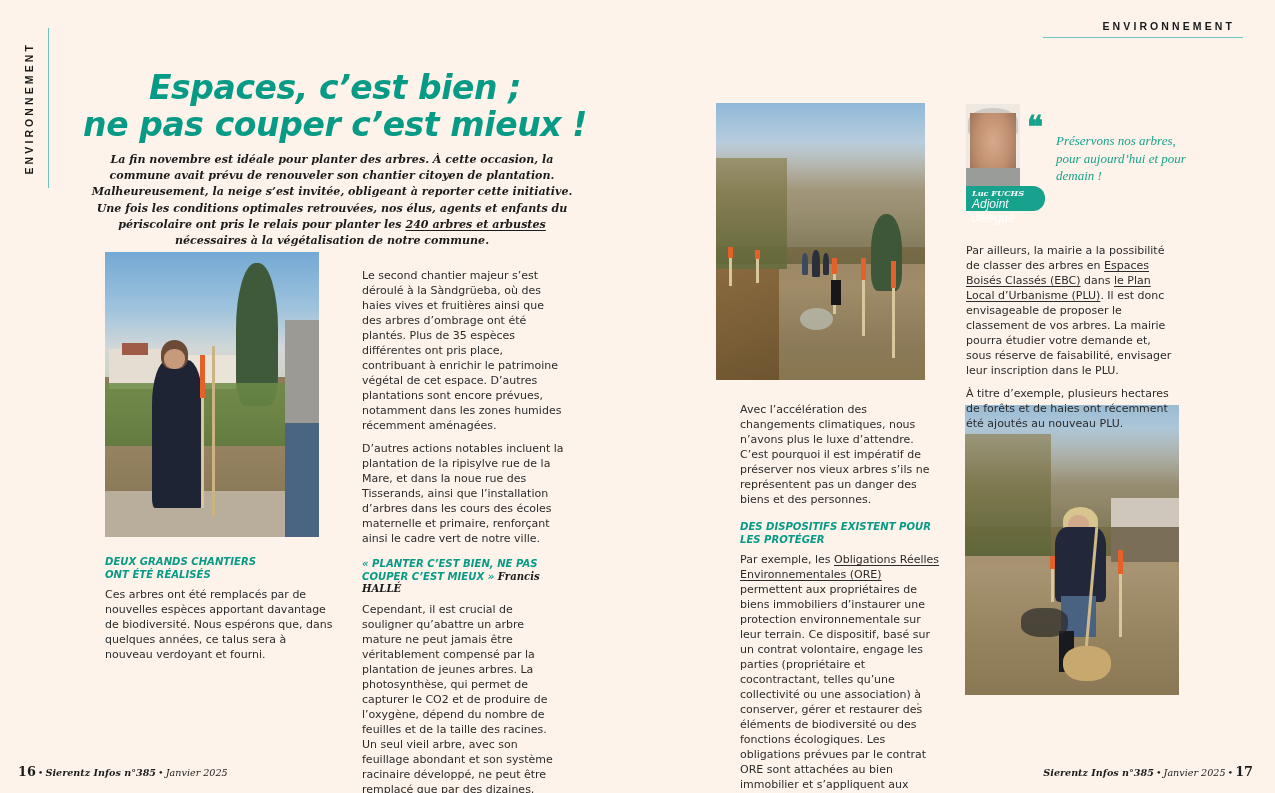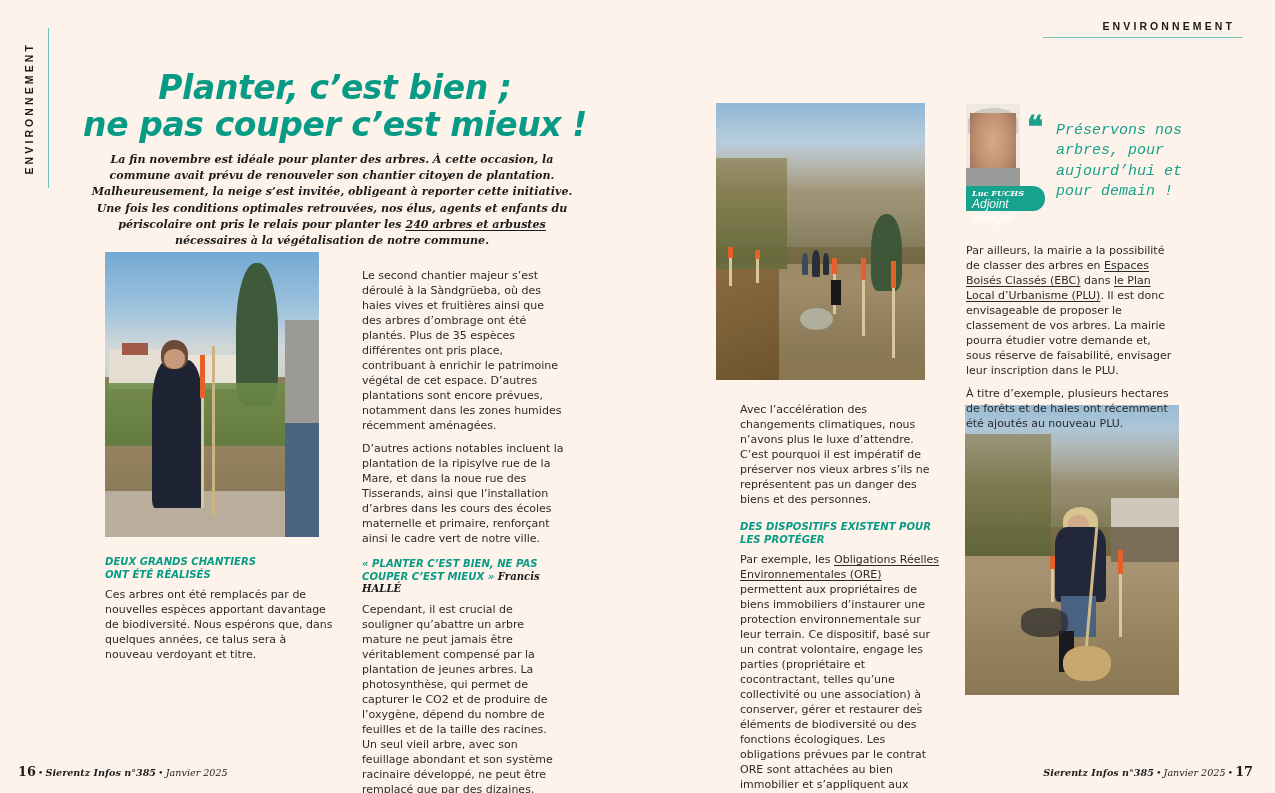--- a/index.html
+++ b/index.html
@@ -142,25 +142,25 @@
     font-style: italic; font-size: 12px; opacity: .95;
   }
 
   
   .quote-mark {
     position: absolute; left: 1027px; top: 112px;
     color: #17a28d; font-size: 30px; line-height: 1;
     font-family: "DejaVu Serif", serif; font-weight: 700;
   }
   .quote-text {
-    position: absolute; left: 1056px; top: 121px; width: 132px;
+    position: absolute; left: 1056px; top: 132px; width: 132px;
     color: #17a28d;
-    font-family: Liberation Mono, monospace;
-    font-style: italic;
-    font-size: 15px;
+    font-family: Liberation Serif, serif;
+    font-style: italic;
+    font-size: 13px;
     line-height: 1.36;
   }
 
   
   .col { position: absolute; }
   .col p {
     font-family: "DejaVu Sans", sans-serif;
     font-size: 11px;
     line-height: 1.365;
     color: #2b2b2b;
@@ -218,21 +218,21 @@
     <div class="vtab-rule"></div>
     <div class="vtab-label">ENVIRONNEMENT</div>
   </div>
 
   <div class="toptab">
     <div class="toptab-label">ENVIRONNEMENT</div>
     <div class="toptab-rule"></div>
   </div>
 
   <div class="headline">
-    <span class="l1">Planter, c’est bien ;</span>
+    <span class="l1">Espaces, c’est bien ;</span>
     <span class="l2">ne pas couper c’est mieux !</span>
   </div>
 
   <div class="chapeau">
     <span>La fin novembre est idéale pour planter des arbres. À cette occasion, la commune avait prévu de renouveler son chantier citoyen de plantation. Malheureusement, la neige s’est invitée, obligeant à reporter cette initiative. Une fois les conditions optimales retrouvées, nos élus, agents et enfants du périscolaire ont pris le relais pour planter les </span><u>240 arbres et arbustes</u><span> nécessaires à la végétalisation de notre commune.</span>
   </div>
 
   <div class="photo" id="photo-children">
     <div class="ph-sky" style="height:44%;background:linear-gradient(180deg,#74a9d4 0%,#9ec3dd 45%,#d3d8d7 78%,#cdd2c8 100%)"></div>
     <div class="bldg" style="left:2%;top:34%;width:30%;height:14%;background:#e5ddd2"></div>
@@ -304,21 +304,21 @@
   </div>
 
   <div class="quote-mark">❝</div>
   <div class="quote-text">Préservons nos arbres, pour aujourd’hui et pour demain !</div>
 
   <div class="col" id="col-a">
     <div class="subhead">
       <span>DEUX GRANDS CHANTIERS</span><br>
       <span>ONT ÉTÉ RÉALISÉS</span>
     </div>
-    <p>Ces arbres ont été remplacés par de nouvelles espèces apportant davantage de biodiversité. Nous espérons que, dans quelques années, ce talus sera à nouveau verdoyant et titre.</p>
+    <p>Ces arbres ont été remplacés par de nouvelles espèces apportant davantage de biodiversité. Nous espérons que, dans quelques années, ce talus sera à nouveau verdoyant et fourni.</p>
   </div>
 
   <div class="col" id="col-b">
     <p>Le second chantier majeur s’est déroulé à la Sàndgrüeba, où des haies vives et fruitières ainsi que des arbres d’ombrage ont été plantés. Plus de 35 espèces différentes ont pris place, contribuant à enrichir le patrimoine végétal de cet espace. D’autres plantations sont encore prévues, notamment dans les zones humides récemment aménagées.</p>
     <p>D’autres actions notables incluent la plantation de la ripisylve rue de la Mare, et dans la noue rue des Tisserands, ainsi que l’installation d’arbres dans les cours des écoles maternelle et primaire, renforçant ainsi le cadre vert de notre ville.</p>
     <div class="subhead" style="margin-top:12px">
       <span>« PLANTER C’EST BIEN, NE PAS COUPER C’EST MIEUX »</span>
       <span class="attrib">Francis HALLÉ</span>
     </div>
     <p>Cependant, il est crucial de souligner qu’abattre un arbre mature ne peut jamais être véritablement compensé par la plantation de jeunes arbres. La photosynthèse, qui permet de capturer le CO2 et de produire de l’oxygène, dépend du nombre de feuilles et de la taille des racines. Un seul vieil arbre, avec son feuillage abondant et son système racinaire développé, ne peut être remplacé que par des dizaines, voire des centaines de jeunes arbres. De plus, ces derniers nécessitent des soins intensifs et un arrosage régulier pour survivre, et il leur faut des décennies pour offrir l’ombre et la fraîcheur de leurs prédécesseurs.</p>

